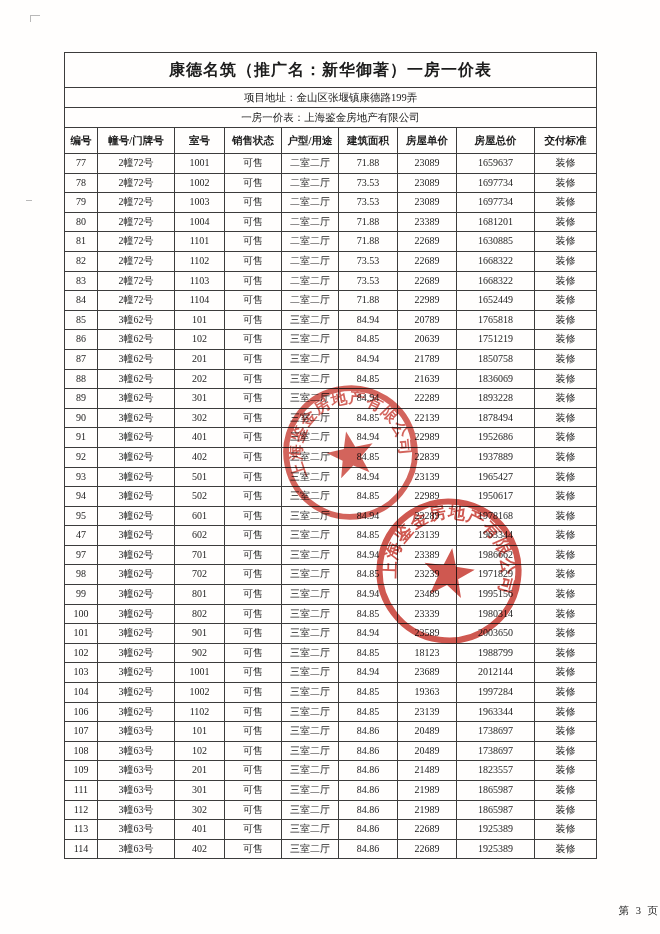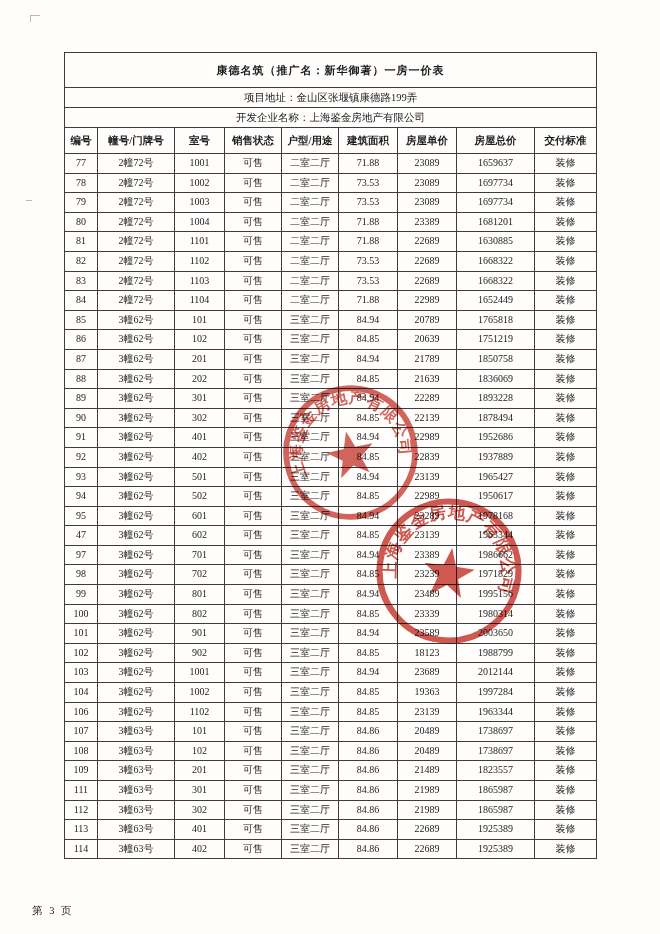--- a/index.html
+++ b/index.html
@@ -8,26 +8,26 @@
     font-family:"Liberation Serif","DejaVu Serif",serif;color:#1c1c1c;overflow:hidden;
   }
   table.price-table{
     position:absolute;left:64px;top:52px;width:532px;
     border-collapse:collapse;table-layout:fixed;
   }
   .price-table td,.price-table th{
     border:1px solid #3c3c3c;text-align:center;padding:0;
     white-space:nowrap;overflow:hidden;
   }
-  td.title-cell{font-size:11px;font-weight:bold;height:34px;letter-spacing:1px;}
+  td.title-cell{font-size:16px;font-weight:bold;height:34px;letter-spacing:1px;}
   td.info-cell{font-size:10.5px;height:19px;margin-top:16px;}
   th.col-h{font-size:10.5px;font-weight:bold;height:25px;margin-top:44px;}
   tbody.rows td{font-size:10px;height:18.6px;line-height:18.6px;}
   .page-footer{
-    position:absolute;left:0;right:0;top:904px;text-align:left;
+    position:absolute;left:0;right:0;top:904px;text-align:right;
     font-size:10.5px;letter-spacing:2px;padding-left:32px;
   }
   .stamp{position:absolute;mix-blend-mode:multiply;pointer-events:none;}
   #stamp1{left:268px;top:370px;width:165px;height:165px;opacity:.72;transform:rotate(-12deg);}
   #stamp2{left:360px;top:482px;width:178px;height:178px;opacity:.78;transform:rotate(8deg);}
   .stamp svg{width:100%;height:100%;}
   .stamp textPath{font-size:19px;font-weight:bold;letter-spacing:1px;}
   .scan-mark{position:absolute;background:#b9b9b9;}
   #mark1{left:30px;top:15px;width:10px;height:1px;}
   #mark2{left:30px;top:15px;width:1px;height:7px;}
@@ -55,21 +55,21 @@
         <col style="width:62px">
     </colgroup>
     <tbody>
       <tr>
         <td class="title-cell" colspan="9">康德名筑（推广名：新华御著）一房一价表</td>
       </tr>
       <tr>
         <td class="info-cell" colspan="9">项目地址：金山区张堰镇康德路199弄</td>
       </tr>
       <tr>
-        <td class="info-cell" colspan="9">开发企业名称：上海鉴金房地产有限公司</td>
+        <td class="info-cell" colspan="9">一房一价表：上海鉴金房地产有限公司</td>
       </tr>
       <tr>
         <th class="col-h">编号</th>
         <th class="col-h">幢号/门牌号</th>
         <th class="col-h">室号</th>
         <th class="col-h">销售状态</th>
         <th class="col-h">户型/用途</th>
         <th class="col-h">建筑面积</th>
         <th class="col-h">房屋单价</th>
         <th class="col-h">房屋总价</th>

